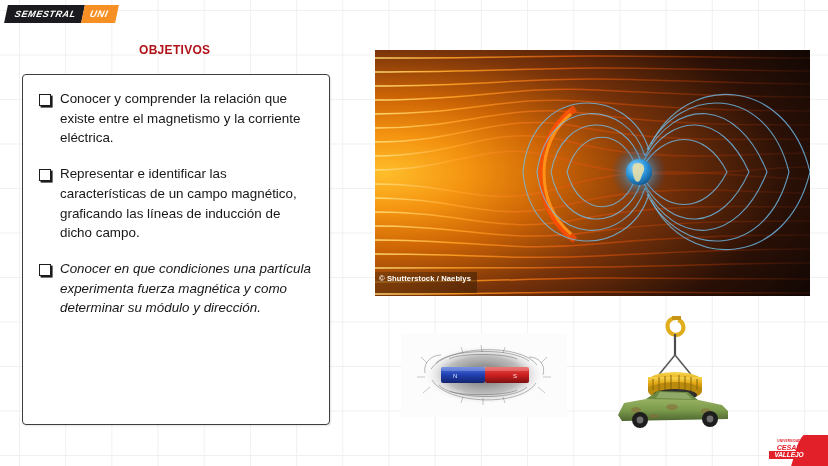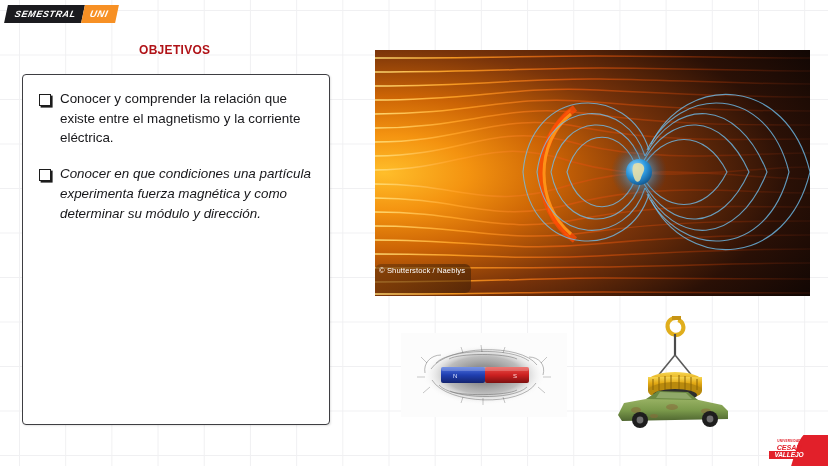--- a/index.html
+++ b/index.html
@@ -126,27 +126,26 @@
   }
   #mainimg .flow {
     position: absolute;
     inset: 0;
   }
   #mainimg .wm {
     position: absolute;
     left: 0px;
     bottom: 3px;
     font-size: 7.6px;
-    font-weight: normal;
+    font-weight: bold;
     color: #ffffff;
     background: linear-gradient(to right, rgba(120,60,8,0.72), rgba(70,34,6,0.62));
-    padding: 2px 6px 18px 4px;
+    padding: 2px 6px 10px 4px;
     letter-spacing: 0.1px;
     white-space: nowrap;
-    border-radius: 6px;
   }
 
   
   #magnetimg {
     position: absolute;
     left: 401px;
     top: 333px;
     width: 166px;
     height: 84px;
     background: #fbfbfb;
@@ -228,20 +227,24 @@
 
   <div id="title">OBJETIVOS</div>
 
   <div id="objbox">
 
     <div class="bullet">
       <span class="cb"></span>
       <span class="txt">Conocer y comprender la relación que existe entre el magnetismo y la corriente eléctrica.</span>
     </div>
 
+    <div class="bullet">
+      <span class="cb"></span>
+      <span class="txt">Representar e identificar las características de un campo magnético, graficando las líneas de inducción de dicho campo.</span>
+    </div>
 
 
     <div class="bullet">
       <span class="cb"></span>
       <span class="txt">Conocer en que condiciones una partícula experimenta fuerza magnética y como determinar su módulo y dirección.</span>
     </div>
 
   </div>
 
   <div id="mainimg">

